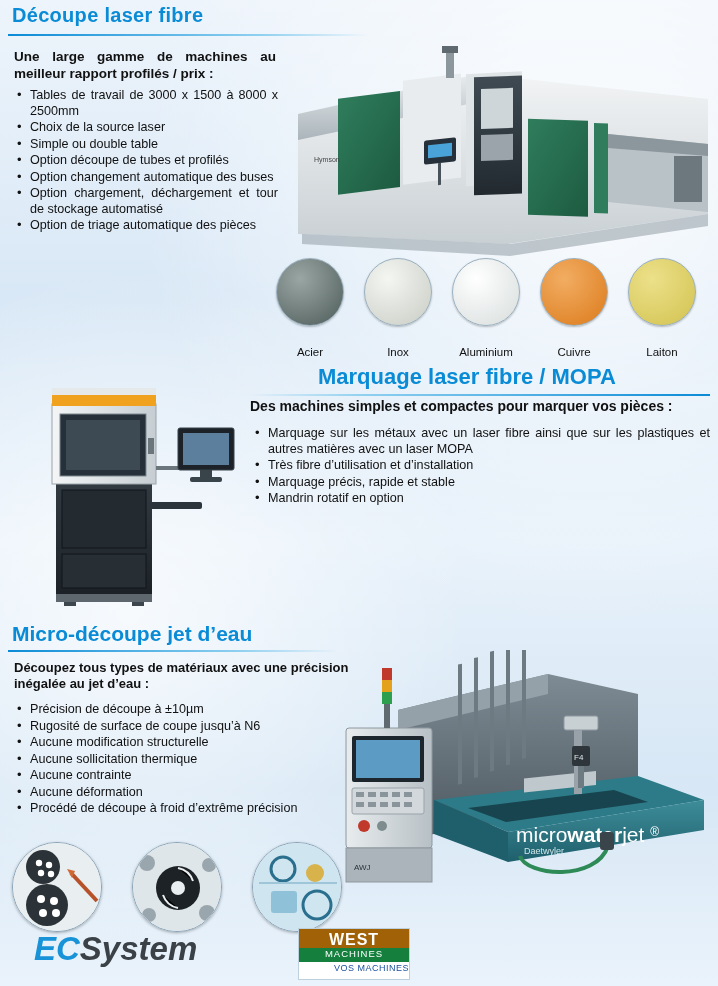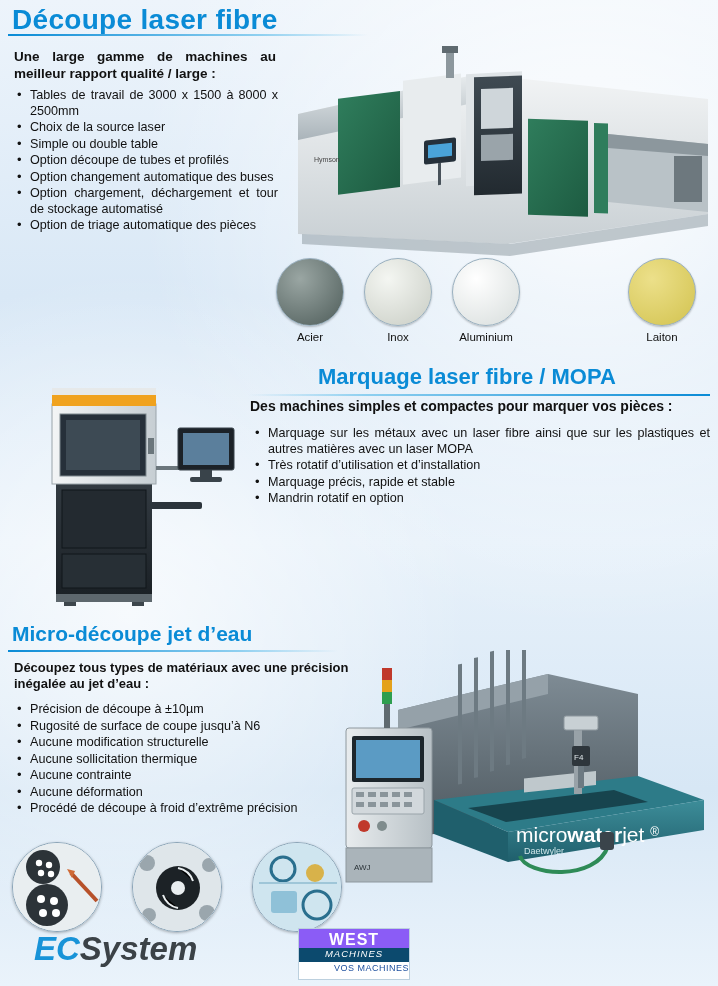--- a/index.html
+++ b/index.html
@@ -16,21 +16,21 @@
     position:relative; width:718px; height:986px;
     background:
       radial-gradient(circle at 82% 18%, rgba(255,255,255,.85) 0%, rgba(255,255,255,0) 45%),
       radial-gradient(circle at 18% 62%, rgba(255,255,255,.7) 0%, rgba(255,255,255,0) 40%),
       linear-gradient(180deg,#edf4fb 0%, #d9e8f6 30%, #e7f1fa 55%, #d7e7f5 80%, #eaf3fb 100%);
   }
 
   
   .sec1-title {
     position:absolute; left:12px; top:4px;
-    font-size:28px; font-weight:bold; color:#0a8bd6;
+    font-size:20px; font-weight:bold; color:#0a8bd6;
     letter-spacing:.3px;
   }
   .sec1-rule {
     position:absolute; left:8px; top:34px; width:360px; height:2px;
     background:linear-gradient(90deg,#0a8bd6,#8fd0f0 70%, rgba(255,255,255,0));
   }
   .sec1-lead {
     position:absolute; left:14px; top:48px; width:262px;
     font-size:13.5px; line-height:17px; font-weight:bold; color:#111;
     text-align:justify;
@@ -54,21 +54,21 @@
   }
 
   
   .metals { position:absolute; left:274px; top:258px; width:436px; height:96px; }
   .metal { position:absolute; width:72px; text-align:center; }
   .metal .disc {
     width:68px; height:68px; border-radius:50%;
     border:1px solid #9ab0bf; margin:0 auto;
     box-shadow:0 1px 2px rgba(0,0,0,.25);
   }
-  .metal .lbl { font-size:11.5px; margin-top:5px; color:#111; }
+  .metal .lbl { font-size:11.5px; margin-top:20px; color:#111; }
 
   .sec1-sub {
     position:absolute; left:28px; top:326px;
     font-size:18px; font-weight:bold; color:#5f6a70;
     text-shadow:0 1px 0 #fff;
   }
 
   
   .sec2-title {
     position:absolute; left:318px; top:364px;
@@ -114,40 +114,40 @@
     position:absolute; left:34px; top:930px;
     font-size:33px; font-weight:bold; font-style:italic;
     color:#3b4247;
   }
   .footer-brand .b1 { color:#1893d8; }
   .west-logo {
     position:absolute; left:298px; top:928px; width:112px; height:52px;
     background:#fff; border:1px solid #bcd0de;
   }
   .west-logo .top {
-    background:#8b5cf6; color:#fff; font-weight:bold; font-size:16px;
+    background:#a16207; color:#fff; font-weight:bold; font-size:16px;
     text-align:center; letter-spacing:1px; padding:2px 0 0 0; line-height:17px;
   }
   .west-logo .mid {
-    background:#0c4a6e; color:#fff; font-size:9.5px; letter-spacing:1px;
-    text-align:center; line-height:11px; padding-bottom:3px;font-style:italic;
+    background:#15803d; color:#fff; font-size:9.5px; letter-spacing:1px;
+    text-align:center; line-height:11px; padding-bottom:3px;
   }
   .west-logo .bot {
     font-size:9px; color:#1d4f9e; text-align:right; letter-spacing:.5px; line-height:12px;
     overflow:hidden; height:14px;
   }
 </style>
 </head>
 <body>
 
 <div class="page">
 
   <div class="sec1-title">Découpe laser fibre</div>
   <div class="sec1-rule"></div>
-  <div class="sec1-lead">Une large gamme de machines au meilleur rapport qualité / large :</div>
+  <div class="sec1-lead">Une large gamme de machines au meilleur rapport profilés / prix :</div>
 
   <ul class="bul sec1-list">
     <li>Tables de travail de 3000 x 1500 à 8000 x 2500mm</li>
     <li>Choix de la source laser</li>
     <li>Simple ou double table</li>
     <li>Option découpe de tubes et profilés</li>
     <li>Option changement automatique des buses</li>
     <li>Option chargement, déchargement et tour de stockage automatisé</li>
     <li>Option de triage automatique des pièces</li>
   </ul>
@@ -209,34 +209,38 @@
       <div class="lbl">Acier</div>
     </div>
     <div class="metal" style="left:88px; top:0px;">
       <div class="disc" style="background:radial-gradient(circle at 35% 30%, #f4f6f2, #cfd3cb 85%);"></div>
       <div class="lbl">Inox</div>
     </div>
     <div class="metal" style="left:176px; top:0px;">
       <div class="disc" style="background:radial-gradient(circle at 35% 30%, #ffffff, #dde2e1 85%);"></div>
       <div class="lbl">Aluminium</div>
     </div>
+    <div class="metal" style="left:264px; top:0px;">
+      <div class="disc" style="background:radial-gradient(circle at 35% 30%, #f2ad62, #df8226 85%);"></div>
+      <div class="lbl">Cuivre</div>
+    </div>
     <div class="metal" style="left:352px; top:0px;">
       <div class="disc" style="background:radial-gradient(circle at 35% 30%, #ece08a, #d6c758 85%);"></div>
       <div class="lbl">Laiton</div>
     </div>
   </div>
 
 
   <div class="sec2-title">Marquage laser fibre / MOPA</div>
   <div class="sec2-rule"></div>
   <div class="sec2-lead">Des machines simples et compactes pour marquer vos pièces :</div>
 
   <ul class="bul sec2-list">
     <li>Marquage sur les métaux avec un laser fibre ainsi que sur les plastiques et autres matières avec un laser MOPA</li>
-    <li>Très rotatif d’utilisation et d’installation</li>
+    <li>Très fibre d’utilisation et d’installation</li>
     <li>Marquage précis, rapide et stable</li>
     <li>Mandrin rotatif en option</li>
   </ul>
 
   <svg class="marker-machine" viewBox="0 0 212 236">
     <defs>
       <linearGradient id="mBody" x1="0" y1="0" x2="1" y2="0">
         <stop offset="0" stop-color="#f3f5f6"></stop>
           <stop offset="1" stop-color="#c6ced3"></stop>
       </linearGradient>

